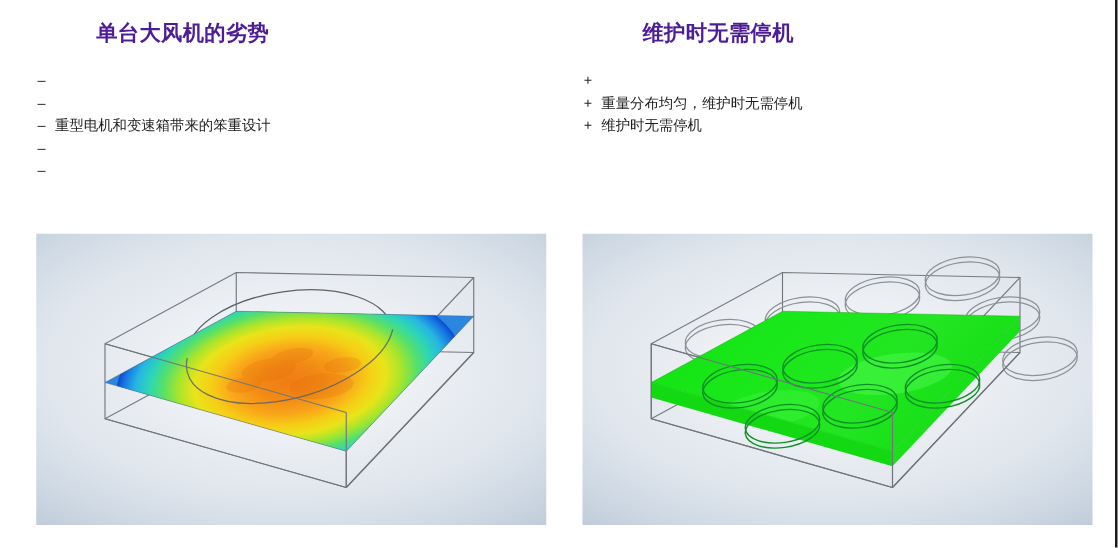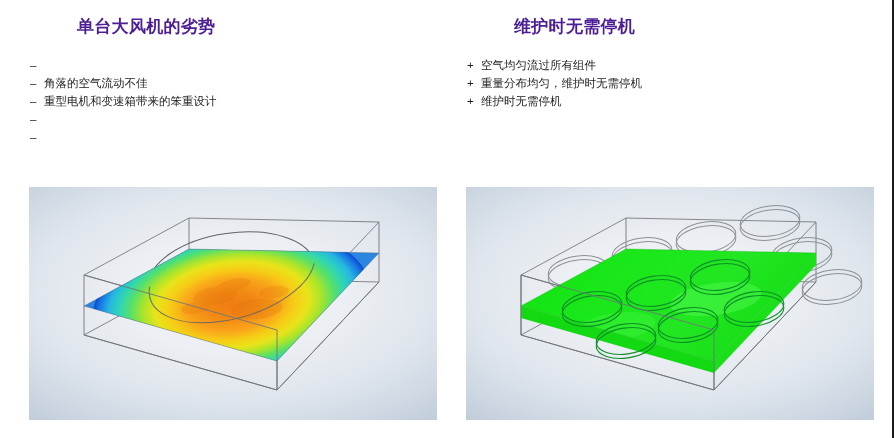--- a/index.html
+++ b/index.html
@@ -105,21 +105,20 @@
   <div class="column left">
 
     <div class="col-title">单台大风机的劣势</div>
 
     <ul class="bullet-list">
       <li class="bullet-item">
         <span class="bullet-marker">–</span>
       </li>
       <li class="bullet-item">
         <span class="bullet-marker">–</span>
-        <span class="bullet-text">角落的空气流动不佳</span>
       </li>
       <li class="bullet-item">
         <span class="bullet-marker">–</span>
         <span class="bullet-text">重型电机和变速箱带来的笨重设计</span>
       </li>
       <li class="bullet-item">
         <span class="bullet-marker">–</span>
       </li>
       <li class="bullet-item">
         <span class="bullet-marker">–</span>
@@ -127,21 +126,20 @@
     </ul>
   </div>
 
   <div class="column right">
 
     <div class="col-title">维护时无需停机</div>
 
     <ul class="bullet-list">
       <li class="bullet-item">
         <span class="bullet-marker">+</span>
-        <span class="bullet-text">空气均匀流过所有组件</span>
       </li>
       <li class="bullet-item">
         <span class="bullet-marker">+</span>
         <span class="bullet-text">重量分布均匀，维护时无需停机</span>
       </li>
       <li class="bullet-item">
         <span class="bullet-marker">+</span>
         <span class="bullet-text">维护时无需停机</span>
       </li>
     </ul>

